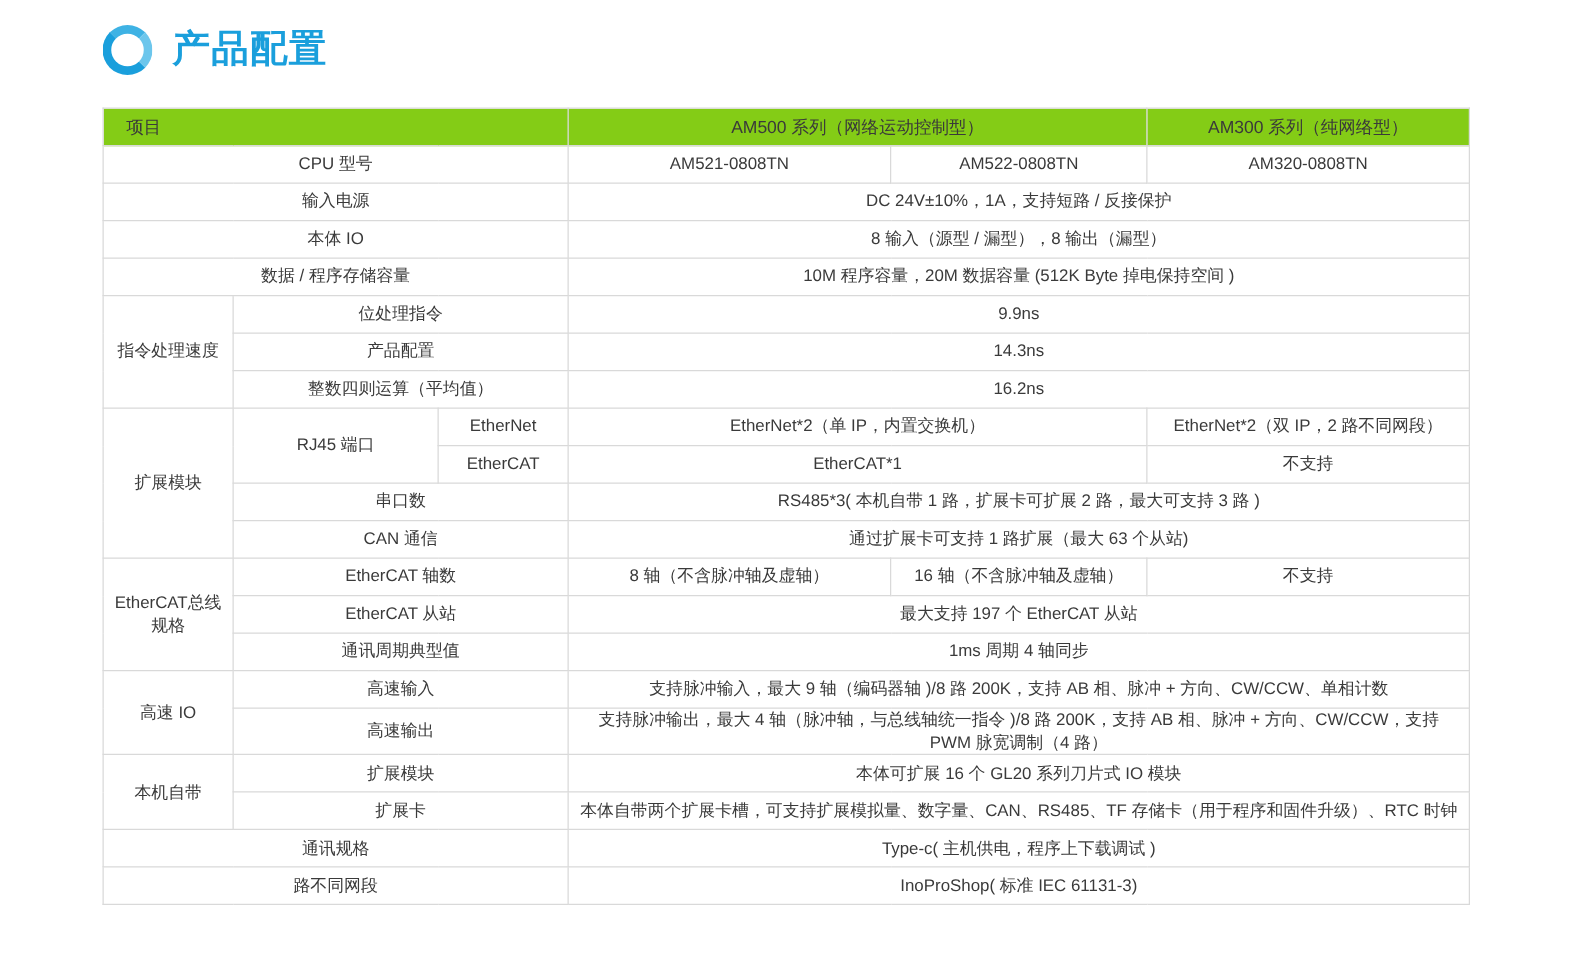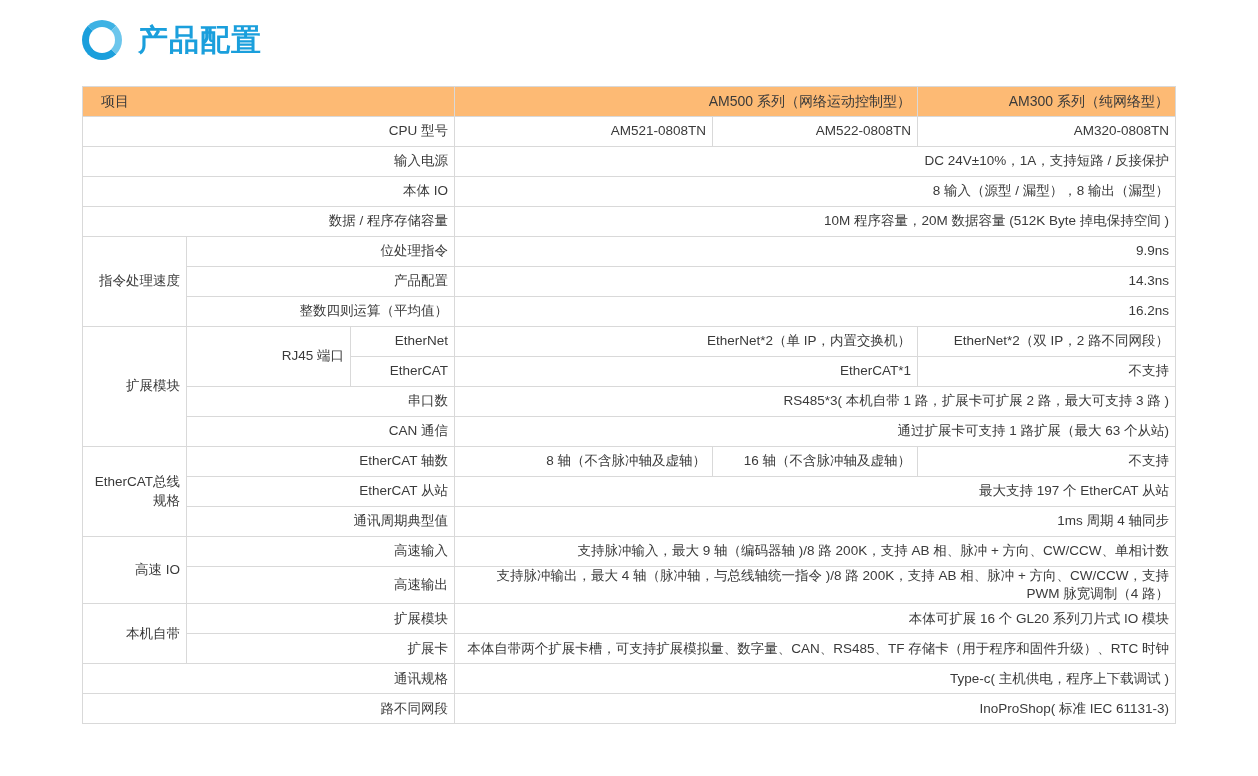--- a/index.html
+++ b/index.html
@@ -53,30 +53,30 @@
   }
   table.spec {
     border-collapse: collapse;
     width: 1093px;
     table-layout: fixed;
     font-size: 13.5px;
   }
   table.spec td, table.spec th {
     border: 1px solid #d9d9d9;
     padding: 0 6px;
-    text-align: right;
+    text-align: center;
     vertical-align: middle;
     height: 29px;
     line-height: 1.35;
     color: #3a3a3a;
     font-weight: normal;
     word-break: break-word;
   }
   thead th {
-    background: #fdba74;
+    background: #84cc16;
     color: #ffffff;
     font-weight: bold;
     font-size: 14px;
     height: 39px;
     border: 1px solid #1a9fdc;
   }
   thead th.first {
     text-align: left;
     padding-left: 18px;
   }

